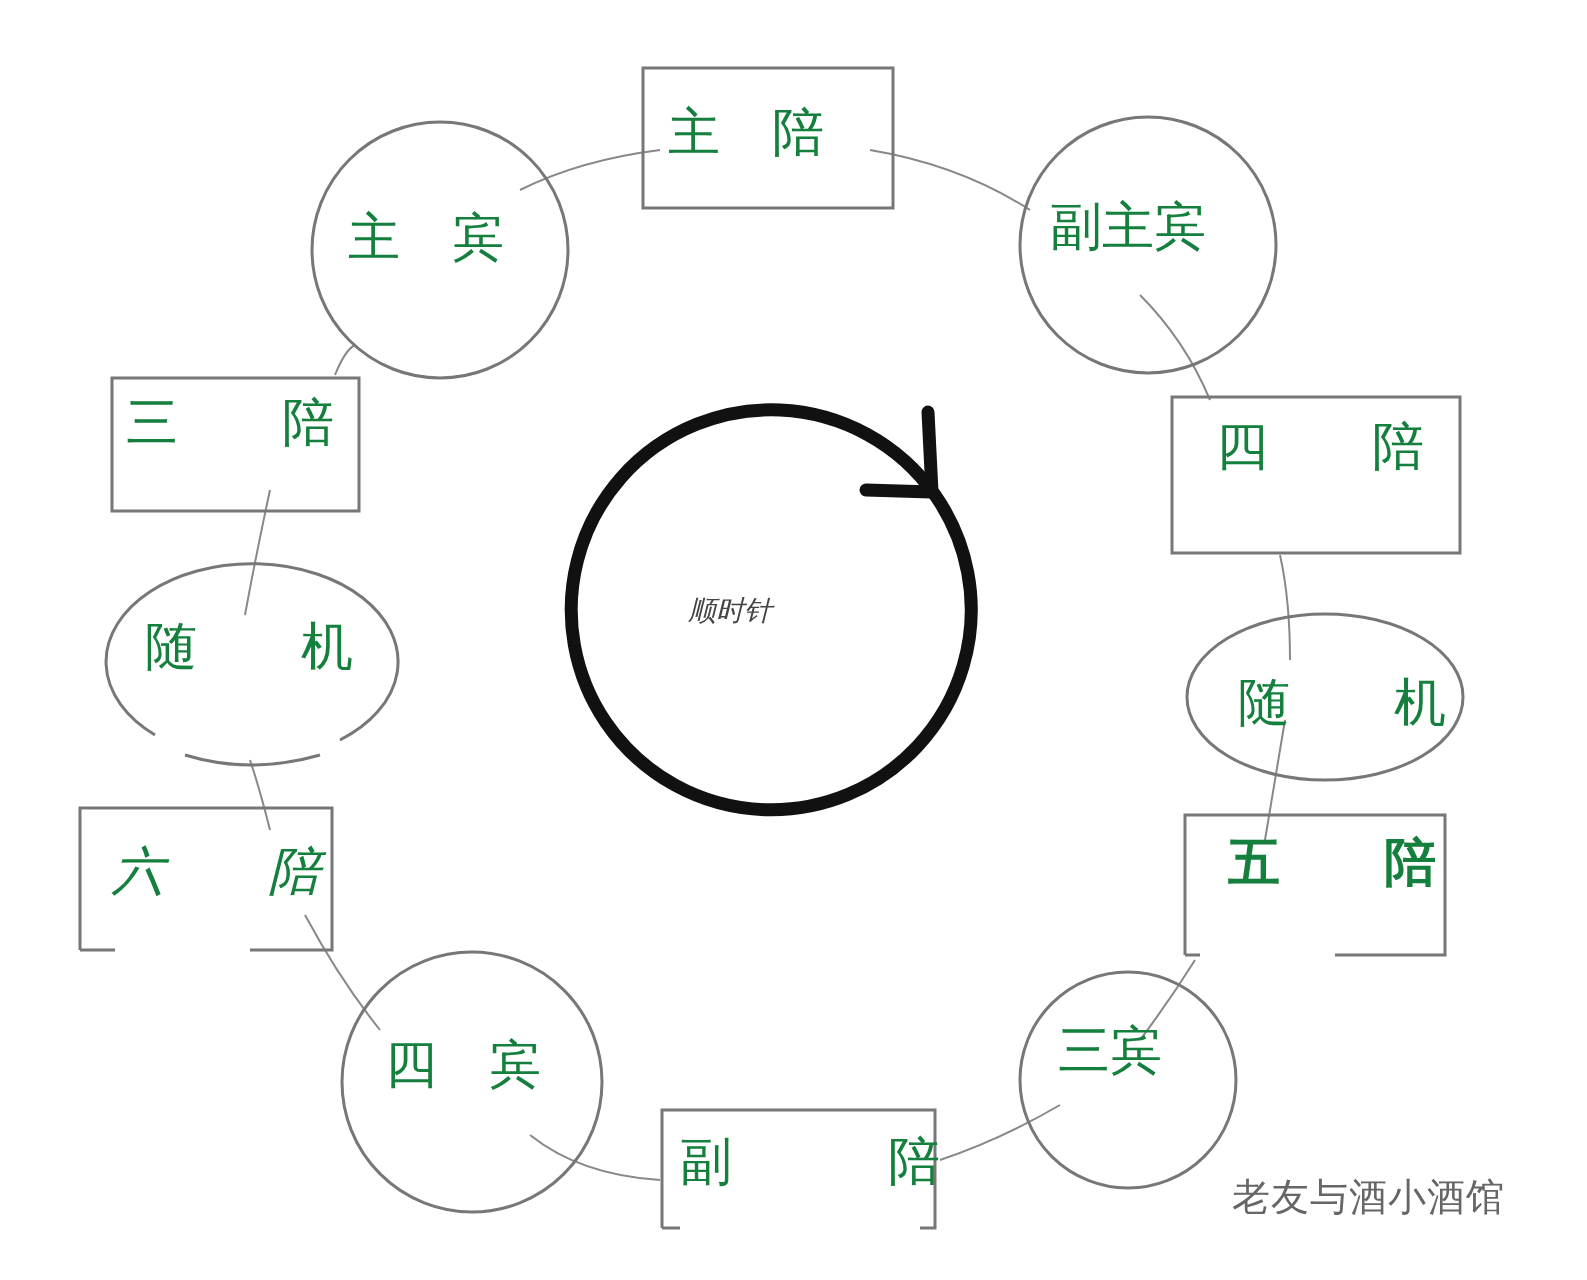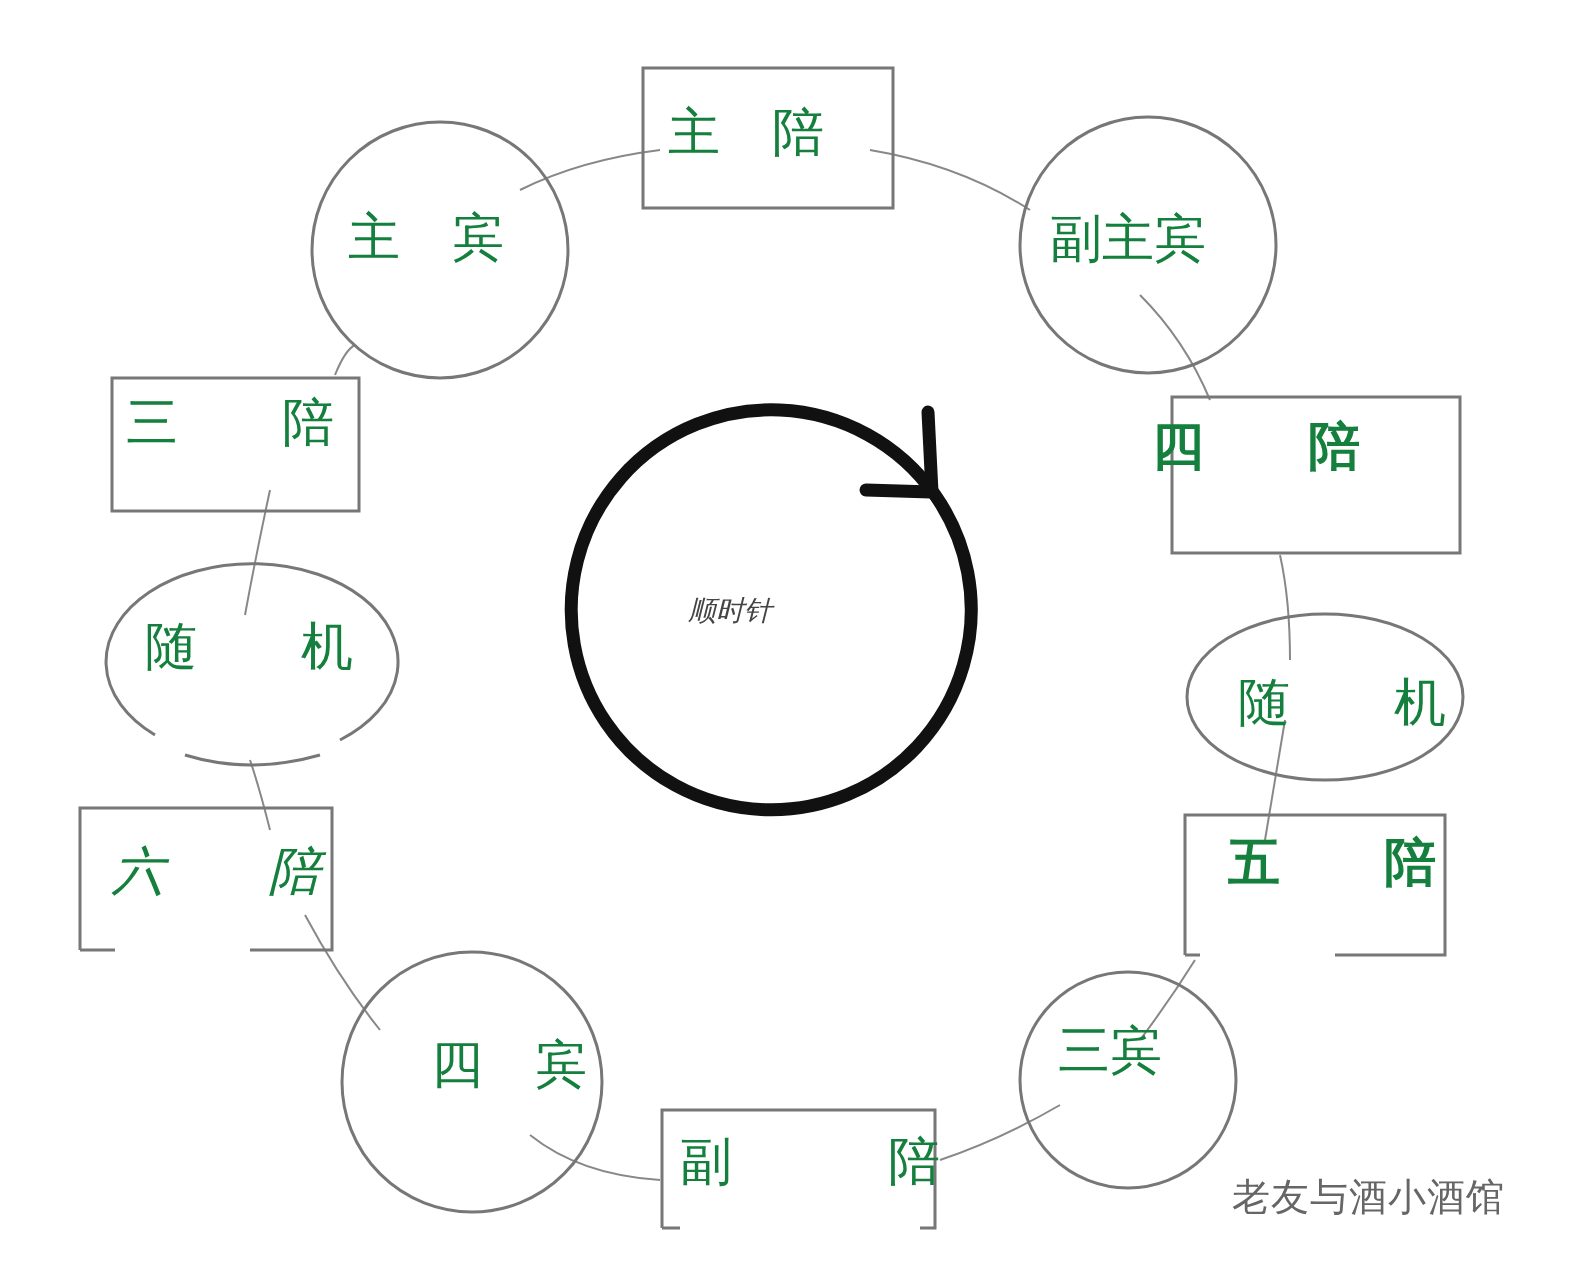--- a/index.html
+++ b/index.html
@@ -51,25 +51,25 @@
 
   <g fill="none" stroke="#111" stroke-width="13" stroke-linecap="round">
     <path d="M935 495 A200 200 0 1 1 780 410 A200 200 0 0 1 935 495"></path>
     <path d="M928 412 L932 492 L866 490"></path>
   </g>
 </svg>
 
 <div class="center-lbl" style="left:688px;top:592px;">顺时针</div>
 
 <div class="lbl" style="left:668px;top:106px;">主　陪</div>
-<div class="lbl" style="left:1050px;top:200px;margin-top:12px;">副主宾</div>
-<div class="lbl" style="left:1152px;top:420px;font-weight:bold;">四　　陪</div>
+<div class="lbl" style="left:1050px;top:200px;">副主宾</div>
+<div class="lbl" style="left:1216px;top:420px;">四　　陪</div>
 <div class="lbl" style="left:1238px;top:676px;">随　　机</div>
 <div class="lbl" style="left:1228px;top:836px;font-weight:bold;">五　　陪</div>
 <div class="lbl" style="left:1058px;top:1024px;">三宾</div>
 <div class="lbl" style="left:680px;top:1135px;">副　　　陪</div>
-<div class="lbl" style="left:385px;top:1038px;margin-left:46px;">四　宾</div>
+<div class="lbl" style="left:385px;top:1038px;">四　宾</div>
 <div class="lbl" style="left:112px;top:845px;font-style:italic;">六　　陪</div>
 <div class="lbl" style="left:145px;top:620px;">随　　机</div>
 <div class="lbl" style="left:126px;top:396px;">三　　陪</div>
 <div class="lbl" style="left:348px;top:211px;">主　宾</div>
 
 <div class="wm">老友与酒小酒馆</div>
 
 </body></html>

